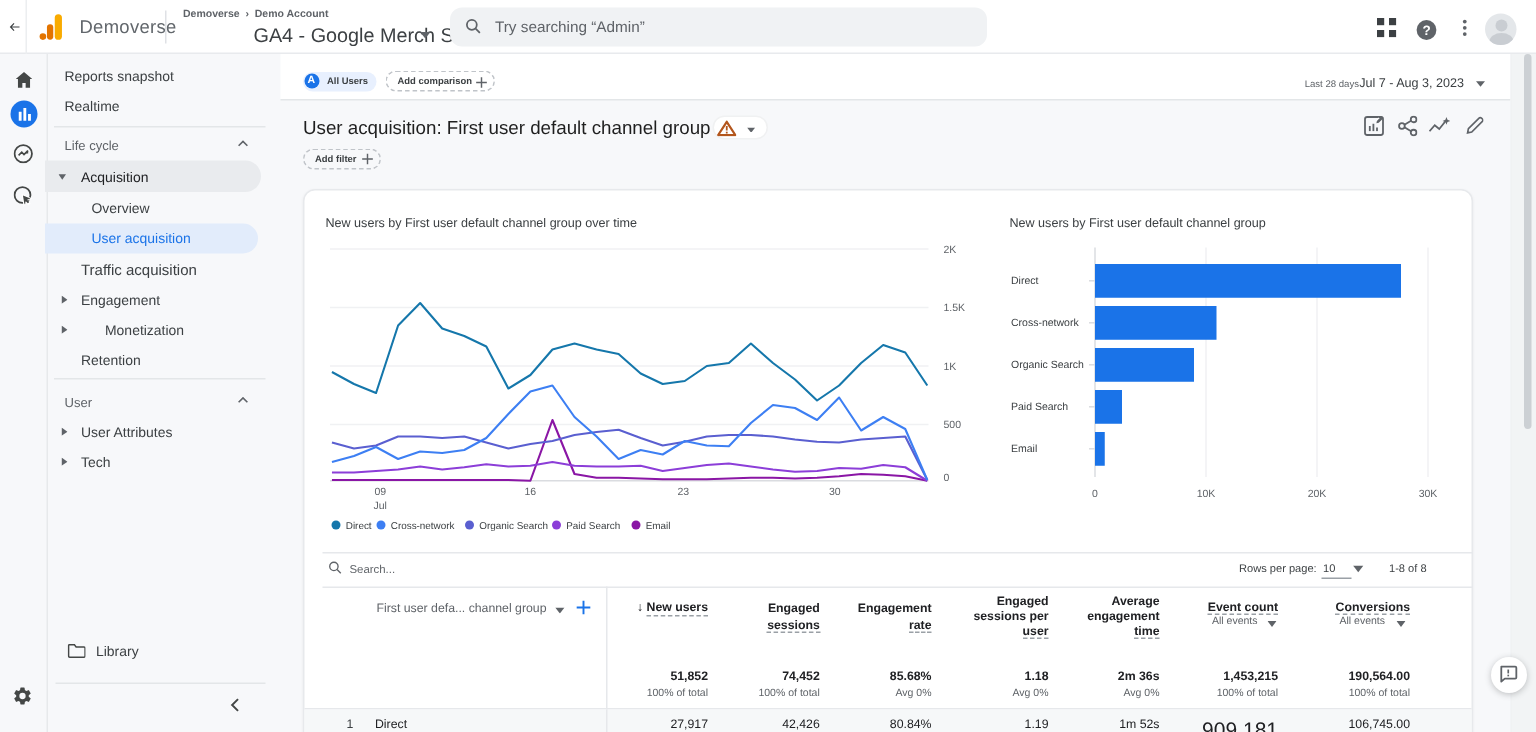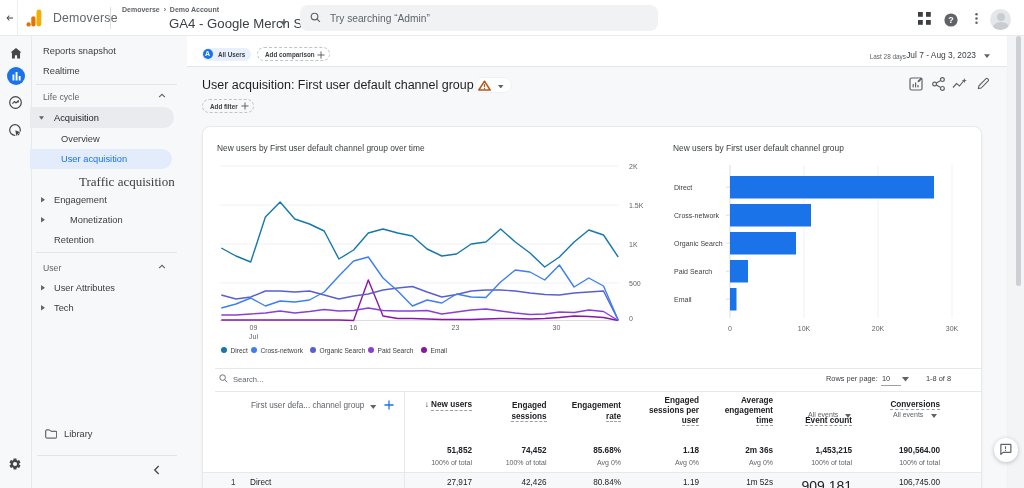--- a/index.html
+++ b/index.html
@@ -97,21 +97,21 @@
     <path d="M1 5l3.5-3.5L8 5" stroke="#5f6368" stroke-width="1.3" fill="none"></path>
   </svg>
 <div class="abs" style="left:30px;top:107px;width:144px;height:21px;background:#e9ebee;border-radius:0 11px 11px 0;"></div>
 <svg class="abs" style="left:39px;top:116px;" width="5" height="4" viewBox="0 0 7 5">
     <path d="M0 0h7L3.5 5z" fill="#5f6368"></path>
   </svg>
 <div class="abs" style="left:54px;top:113px;font-size:9.3px;font-weight:500;color:#202124;">Acquisition</div>
 <div class="abs" style="left:61px;top:134px;font-size:9.3px;color:#3c4043;">Overview</div>
 <div class="abs" style="left:30px;top:149px;width:142px;height:20px;background:#e2ecfb;border-radius:0 10px 10px 0;"></div>
 <div class="abs" style="left:61px;top:154px;font-size:9.3px;font-weight:500;color:#1a73e8;">User acquisition</div>
-<div class="abs" style="left:79px;top:175px;font-size:13px;color:#3c4043;font-family:Liberation Serif, serif;">Traffic acquisition</div>
+<div class="abs" style="left:54px;top:175px;font-size:10px;color:#3c4043;">Traffic acquisition</div>
 <svg class="abs" style="left:41px;top:197px;" width="4" height="5.5" viewBox="0 0 5 7">
     <path d="M0 0v7l5-3.5z" fill="#5f6368"></path>
   </svg>
 <div class="abs" style="left:54px;top:195px;font-size:9.3px;color:#3c4043;">Engagement</div>
 <svg class="abs" style="left:41px;top:217px;" width="4" height="5.5" viewBox="0 0 5 7">
     <path d="M0 0v7l5-3.5z" fill="#5f6368"></path>
   </svg>
 <div class="abs" style="left:54px;top:215px;font-size:9.3px;color:#3c4043;padding-left:16px;">Monetization</div>
 <div class="abs" style="left:54px;top:235px;font-size:9.3px;color:#3c4043;">Retention</div>
 <div class="abs" style="left:36px;top:252px;width:141px;height:1px;background:#e3e6e8;"></div>
@@ -294,21 +294,21 @@
   </svg>
 <svg class="abs" style="left:384px;top:400px;" width="10" height="10" viewBox="0 0 11 11">
     <path d="M5.5 0.5v10M0.5 5.5h10" stroke="#1a73e8" stroke-width="1.4"></path>
   </svg>
 
 <div class="abs" style="right:552px;top:400px;font-size:8.2px;font-weight:bold;color:#202124;text-align:right;">↓ <span style="border-bottom:1px dashed #9aa0a6;padding-bottom:0.5px;margin-top:30px;">New users</span></div>
 <div class="abs" style="right:477.5px;top:400px;font-size:8.2px;font-weight:bold;color:#202124;text-align:right;line-height:11px;">Engaged<br><span style="border-bottom:1px dashed #9aa0a6;">sessions</span></div>
 <div class="abs" style="right:403px;top:400px;font-size:8.2px;font-weight:bold;color:#202124;text-align:right;line-height:11px;">Engagement<br><span style="border-bottom:1px dashed #9aa0a6;">rate</span></div>
 <div class="abs" style="right:325px;top:396px;font-size:8.2px;font-weight:bold;color:#202124;text-align:right;line-height:10px;">Engaged<br>sessions per<br><span style="border-bottom:1px dashed #9aa0a6;">user</span></div>
 <div class="abs" style="right:251px;top:396px;font-size:8.2px;font-weight:bold;color:#202124;text-align:right;line-height:10px;">Average<br>engagement<br><span style="border-bottom:1px dashed #9aa0a6;">time</span></div>
-<div class="abs" style="right:172px;top:400px;font-size:8.2px;font-weight:bold;color:#202124;text-align:right;margin-top:16px;"><span style="border-bottom:1px dashed #9aa0a6;">Event count</span></div>
+<div class="abs" style="right:172px;top:400px;font-size:8.2px;font-weight:bold;color:#202124;text-align:right;"><span style="border-bottom:1px dashed #9aa0a6;">Event count</span></div>
 <div class="abs" style="left:808px;top:411px;font-size:7px;color:#5f6368;">All events</div>
 <svg class="abs" style="left:845px;top:414px;" width="6" height="4" viewBox="0 0 7 4.5">
     <path d="M0 0h7L3.5 4.5z" fill="#5f6368"></path>
   </svg>
 <div class="abs" style="right:84px;top:400px;font-size:8.2px;font-weight:bold;color:#202124;text-align:center;"><span style="border-bottom:1px dashed #9aa0a6;">Conversions</span></div>
 <div class="abs" style="left:893px;top:411px;font-size:7px;color:#5f6368;">All events</div>
 <svg class="abs" style="left:931px;top:414px;" width="6" height="4" viewBox="0 0 7 4.5">
     <path d="M0 0h7L3.5 4.5z" fill="#5f6368"></path>
   </svg>
 

